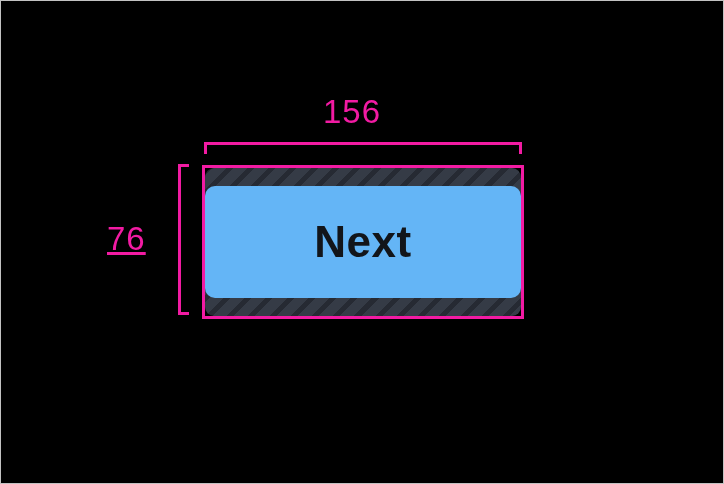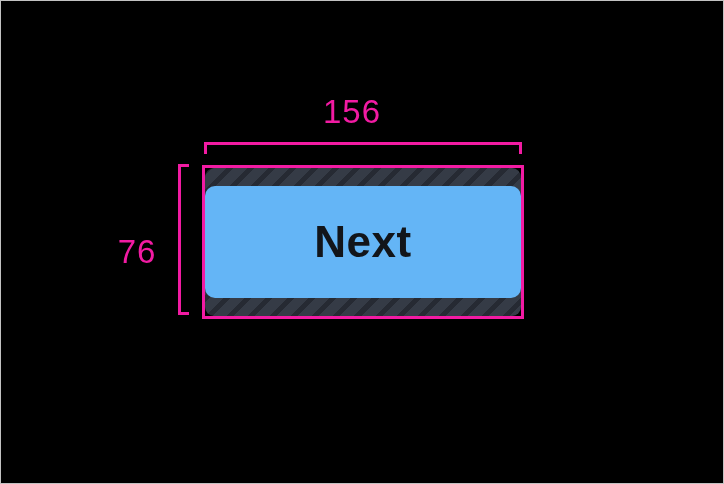--- a/index.html
+++ b/index.html
@@ -23,22 +23,23 @@
     font-size: 33px;
     line-height: 1;
     letter-spacing: 1px;
     user-select: none;
   }
   .dim-label.width {
     left: 192px; top: 94px; width: 318px;
     text-align: center;
   }
   .dim-label.height {
-    left: 106px; top: 234px; width: 60px;
-    text-align: center;
+    left: 106px; top: 221px; width: 60px;
+    text-align: left;
+    text-decoration: underline;
   }
   .bracket-top {
     position: absolute;
     left: 203px; top: 141px;
     width: 318px; height: 12px;
     box-sizing: border-box;
     border-top: 3px solid var(--accent, #f21ba3);
     border-left: 3px solid var(--accent, #f21ba3);
     border-right: 3px solid var(--accent, #f21ba3);
   }

